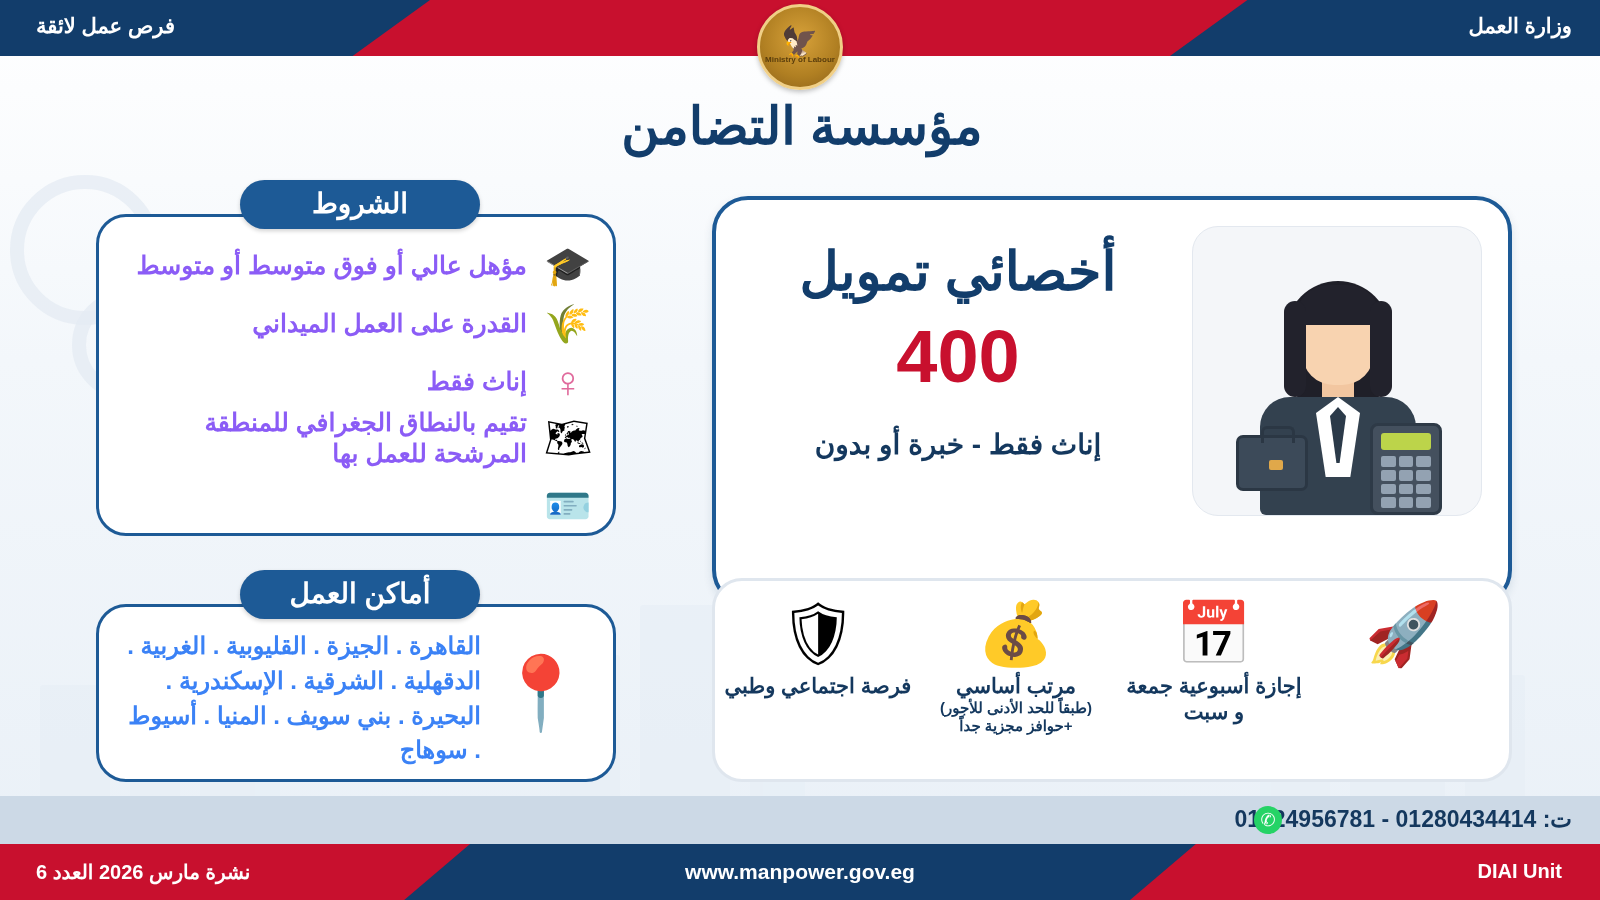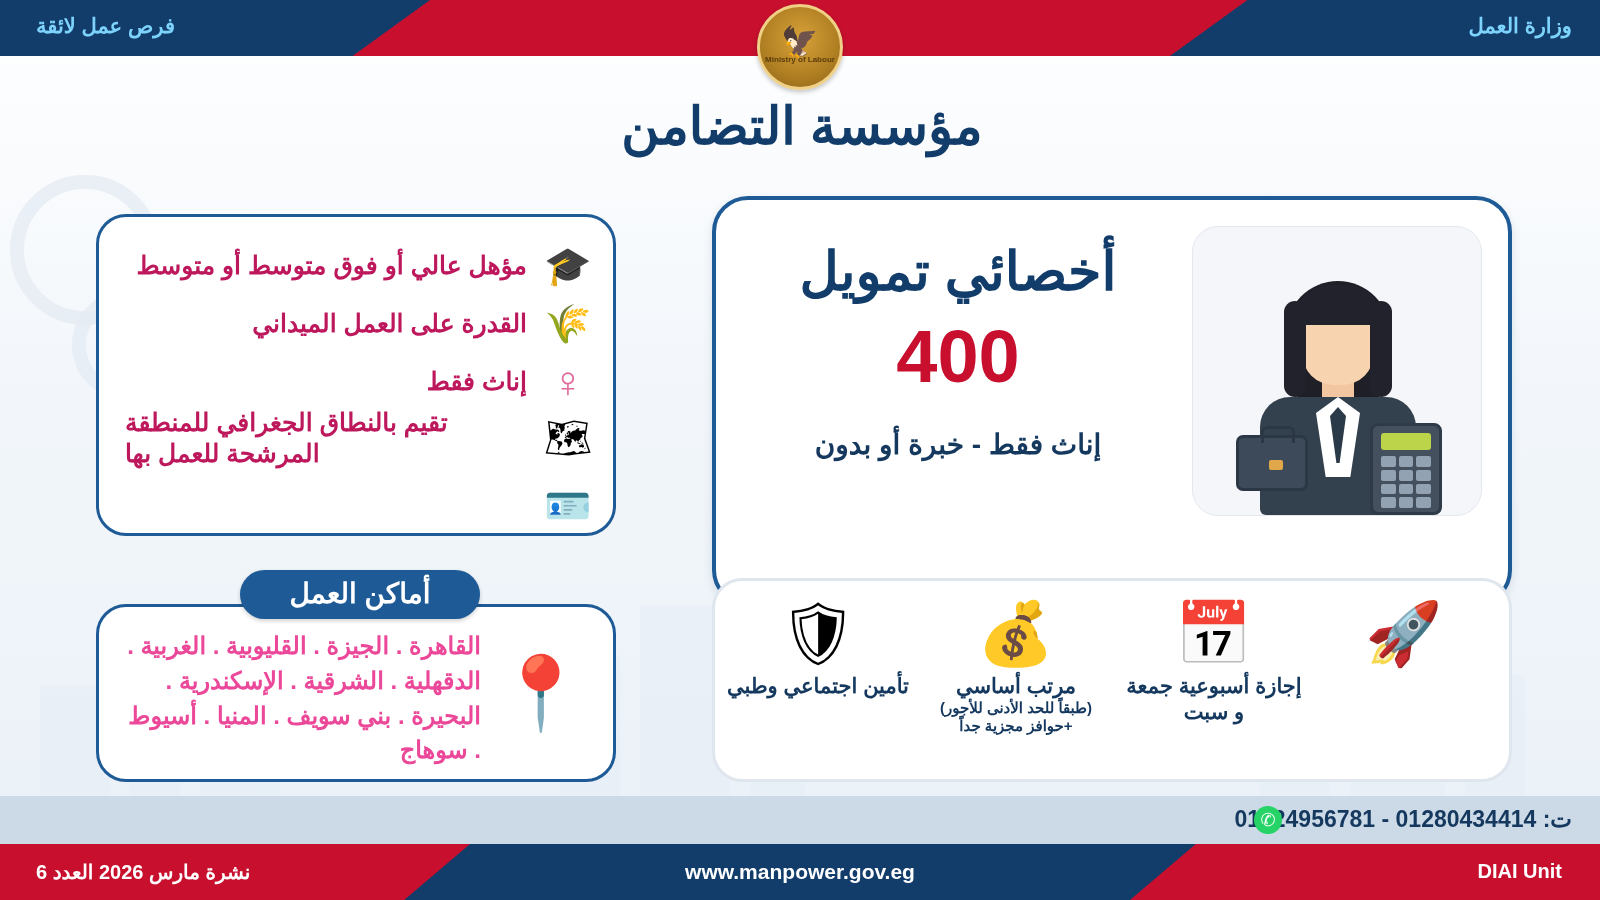--- a/index.html
+++ b/index.html
@@ -47,21 +47,21 @@
     background: #123d6b;
     clip-path: polygon(0 0, 100% 0, 82% 100%, 0% 100%);
   }
   .topbar .navy-right {
     position: absolute; top: 0; right: 0; height: 56px; width: 430px;
     background: #123d6b;
     clip-path: polygon(18% 0, 100% 0, 100% 100%, 0% 100%);
   }
   .topbar .t-label {
     position: absolute; top: 14px;
-    color: #7dd3fc; font-size: 21px; font-weight: bold;
+    color: #ffffff; font-size: 21px; font-weight: bold;
   }
   .topbar .t-right { right: 28px; }
   .topbar .t-left  { left: 36px; }
 
   .crest {
     position: absolute; top: 4px; left: 50%; transform: translateX(-50%);
     width: 86px; height: 86px; border-radius: 50%;
     background: radial-gradient(circle at 50% 40%, #d8a23a 0%, #b07f22 60%, #8c611a 100%);
     border: 3px solid #f0cf86;
     display: flex; align-items: center; justify-content: center;
@@ -115,35 +115,35 @@
     gap: 14px;
     direction: rtl;
   }
   .cond-icon {
     width: 54px; height: 54px;
     display: flex; align-items: center; justify-content: center;
     font-size: 38px; line-height: 1;
     flex: 0 0 54px;
   }
   .cond-text {
-    font-size: 25px; font-weight: bold; color: #be185d; text-align: left;
+    font-size: 25px; font-weight: bold; color: #8b5cf6; text-align: right;
     line-height: 1.25;
   }
 
   
   #places-card { left: 96px; top: 604px; width: 520px; height: 178px; }
   .places-pin {
     position: absolute; right: 24px; top: 26px;
     width: 96px; height: 120px;
     display: flex; align-items: center; justify-content: center;
     font-size: 72px;
   }
   .places-text {
     position: absolute; right: 132px; top: 22px; width: 360px;
-    font-size: 24px; font-weight: bold; color: #ec4899;
+    font-size: 24px; font-weight: bold; color: #3b82f6;
     text-align: right; line-height: 1.45;
     direction: rtl;
   }
 
   
   #job-card {
     left: 712px; top: 196px; width: 800px; height: 410px;
     background: #ffffff; border: 4px solid #1d5a96;
     border-radius: 36px;
     box-shadow: 0 4px 10px rgba(20,56,94,.12);
@@ -285,20 +285,21 @@
     <div class="t-label t-right">وزارة العمل</div>
     <div class="t-label t-left">فرص عمل لائقة</div>
   </div>
   <div class="crest">
     <span class="eagle">🦅</span>
     <span>Ministry of Labour</span>
   </div>
 
   <div class="main-title">مؤسسة التضامن</div>
 
+  <div class="pill" style="left:240px; top:180px; width:240px;">الشروط</div>
   <div class="card" id="conditions-card">
     <div class="cond-row" style="top:22px;">
       <span class="cond-icon">🎓</span>
       <span class="cond-text">مؤهل عالي أو فوق متوسط أو متوسط</span>
     </div>
     <div class="cond-row" style="top:80px;">
       <span class="cond-icon">🌾</span>
       <span class="cond-text">القدرة على العمل الميداني</span>
     </div>
     <div class="cond-row" style="top:138px;">
@@ -365,21 +366,21 @@
       <span class="b-icon">📅</span>
       <span class="b-label">إجازة أسبوعية جمعة و سبت</span>
     </div>
     <div class="benefit" style="right:398px;">
       <span class="b-icon">💰</span>
       <span class="b-label">مرتب أساسي</span>
       <span class="b-sub">(طبقاً للحد الأدنى للأجور) +حوافز مجزية جداً</span>
     </div>
     <div class="benefit" style="right:596px;">
       <span class="b-icon">🛡</span>
-      <span class="b-label">تأمين اجتماعي وطبي</span>
+      <span class="b-label">فرصة اجتماعي وطبي</span>
     </div>
   </div>
 
   <div class="contact">
     <div class="c-phone">ت: 01280434414 - 01024956781</div>
     <div class="wa">✆</div>
   </div>
 
   <div class="bottombar">
     <div class="red-left"></div>

